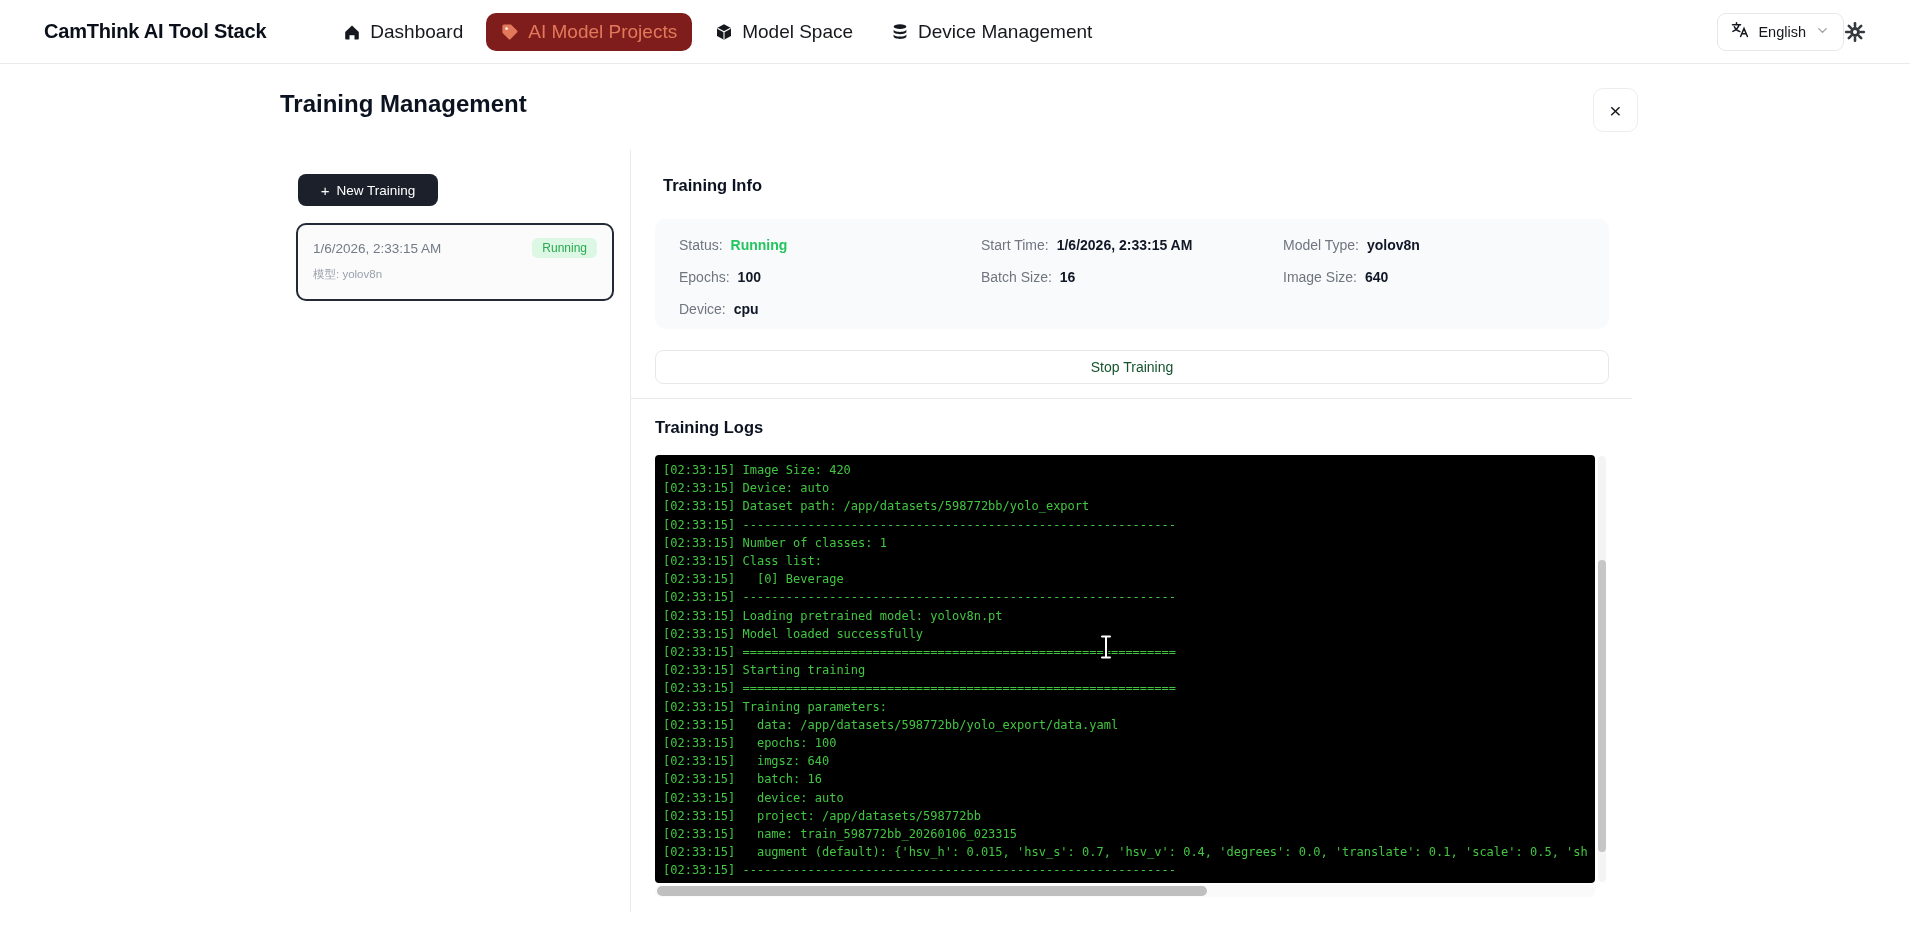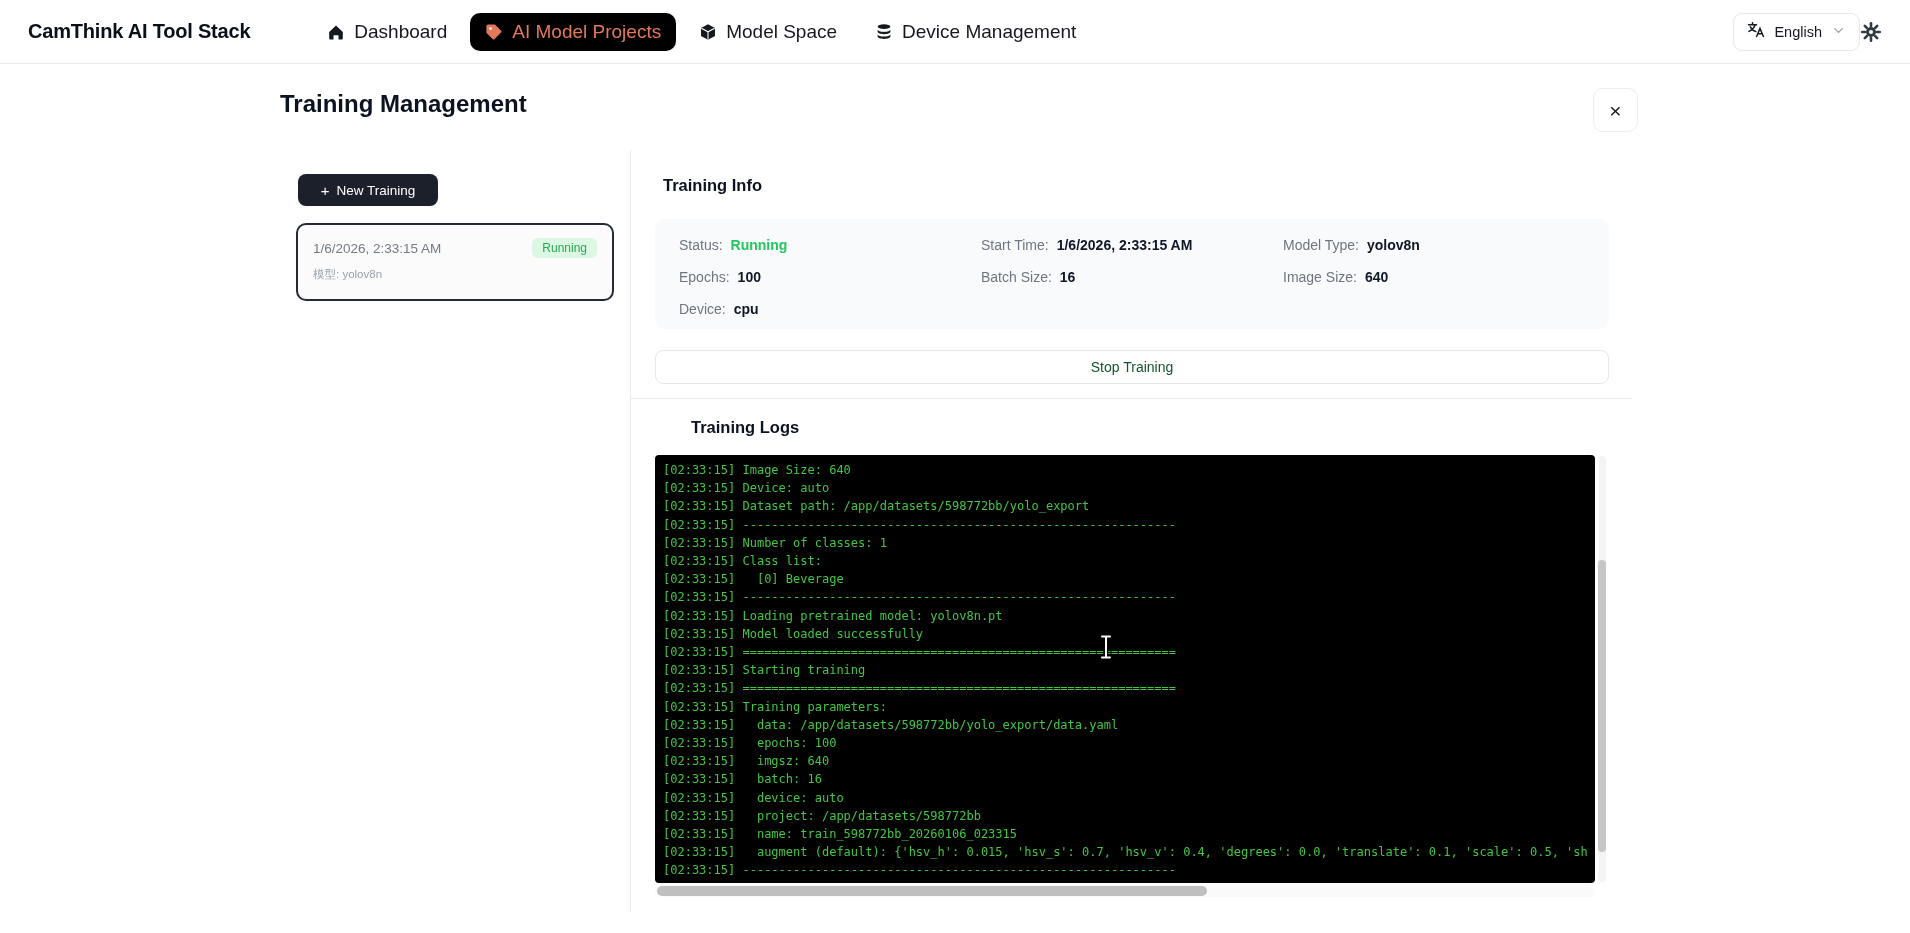--- a/index.html
+++ b/index.html
@@ -5,29 +5,29 @@
   * { margin:0; padding:0; box-sizing:border-box; }
   html,body { background:#ffffff; }
   #app {
     position:relative; width:1910px; height:933px; overflow:hidden;
     background:#ffffff; font-family:"Liberation Sans", sans-serif; color:#16181d;
   }
   
   .topbar {
     position:absolute; left:0; top:0; width:1910px; height:64px;
     background:#fff; border-bottom:1px solid #e8eaed;
-    display:flex; align-items:center; padding:0 28px;
+    display:flex; align-items:center; padding:0 44px;
   }
   .brand { font-size:20px; font-weight:700; color:#0a0f1a; letter-spacing:-0.2px; }
   .nav { display:flex; align-items:center; gap:8px; margin-left:62px; }
   .nav-item {
     display:flex; align-items:center; gap:9px; padding:8px 15px;
     border-radius:10px; font-size:19px; font-weight:500; color:#16181d; cursor:pointer;
   }
-  .nav-item.active { background:#000000; color:#e2795a; }
+  .nav-item.active { background:#7f1d1d; color:#e2795a; }
   .nav-item svg { display:block; }
   .topbar-right { margin-left:auto; display:flex; align-items:center; gap:0; }
   .lang-btn {
     display:flex; align-items:center; gap:9px; height:38px; padding:0 13px;
     background:#fff; border:1px solid #e7e8ea; border-radius:9px;
     font-family:inherit; font-size:14.5px; font-weight:500; color:#16181d; cursor:pointer;
   }
   .gear-btn { background:none; border:none; cursor:pointer; display:flex; align-items:center; }
 
   
@@ -58,21 +58,21 @@
     background:#dcf8e4; color:#2aa952; font-size:12px; font-weight:500;
     padding:3px 10px; border-radius:6px;
   }
   .card-model { margin-top:9px; font-size:11.5px; color:#9aa1ac; }
 
   .divider-v { position:absolute; left:630px; top:150px; width:1px; height:762px; background:#e9eaec; }
 
   
   .section-title { position:absolute; font-size:16.5px; font-weight:700; color:#0b1220; }
   #training-info-title { left:655px; top:176px;margin-left:8px; }
-  #training-logs-title { left:691px; top:418px; }
+  #training-logs-title { left:655px; top:418px; }
 
   .info-box {
     position:absolute; left:655px; top:219px; width:954px; height:110px;
     background:#f9fafb; border-radius:10px; padding:18px 24px;
     display:grid; grid-template-columns:1fr 1fr 1fr; row-gap:15px; align-content:start;
   }
   .info-field { display:flex; align-items:flex-end; gap:8px; font-size:14px; line-height:17px; }
   .info-label { color:#6f7680; }
   .info-value { color:#101828; font-weight:600; }
   .info-value.green { color:#22c55e; }
@@ -239,21 +239,21 @@
     </div>
 
   <button class="stop-btn">Stop Training</button>
 
   <div class="divider-h"></div>
 
   <h2 class="section-title" id="training-logs-title">Training Logs</h2>
 
   <div class="terminal">
 
-      <div class="log-line">[02:33:15] Image Size: 640</div>
+      <div class="log-line">[02:33:15] Image Size: 420</div>
 
       <div class="log-line">[02:33:15] Device: auto</div>
 
       <div class="log-line">[02:33:15] Dataset path: /app/datasets/598772bb/yolo_export</div>
 
       <div class="log-line">[02:33:15] ------------------------------------------------------------</div>
 
       <div class="log-line">[02:33:15] Number of classes: 1</div>
 
       <div class="log-line">[02:33:15] Class list:</div>

